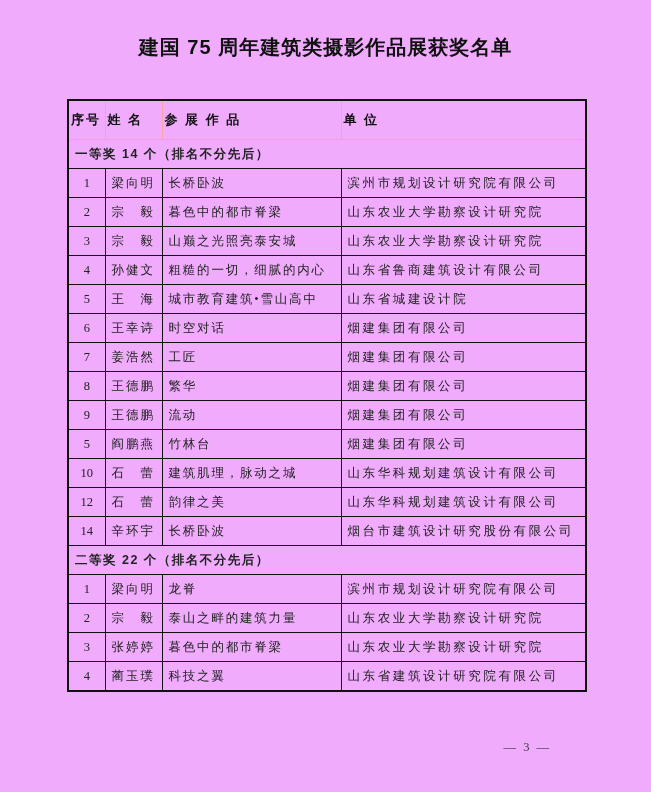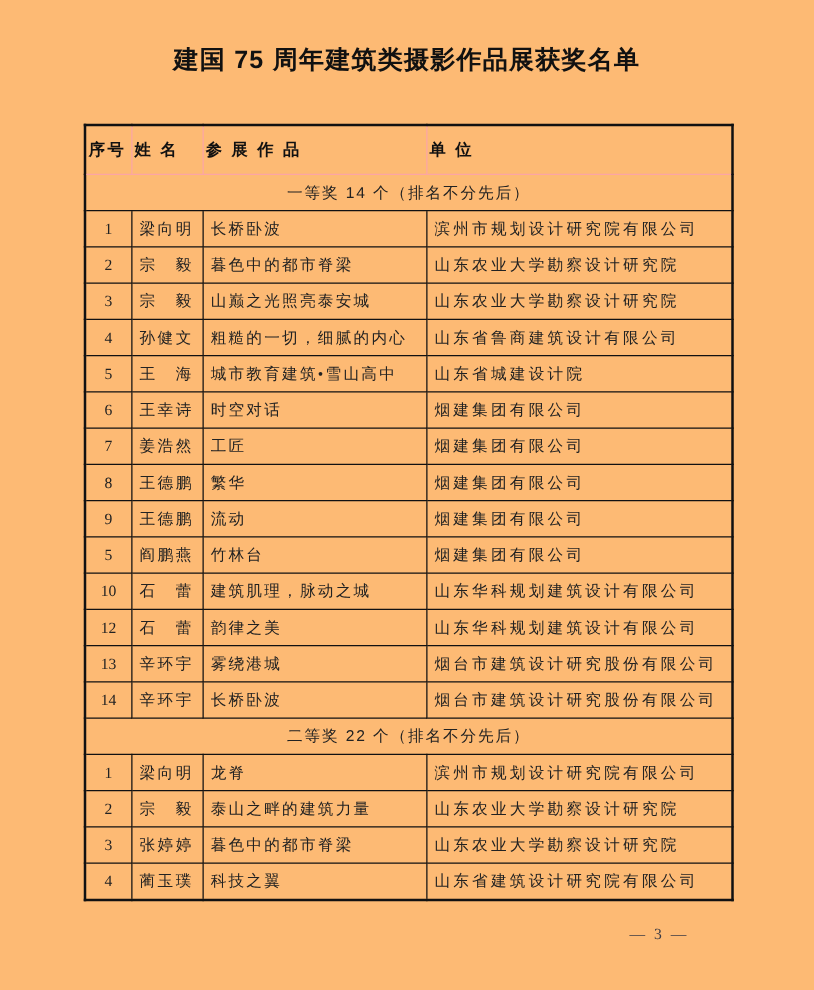--- a/index.html
+++ b/index.html
@@ -4,21 +4,21 @@
 <style>
   html, body {
     margin: 0;
     padding: 0;
     background: #ffffff;
   }
   .page {
     position: relative;
     width: 651px;
     height: 792px;
-    background: #fdba74;
+    background: #f0abfc;
     color: #1c1c1c;
     font-family: "Liberation Serif", "DejaVu Serif", serif;
     overflow: hidden;
   }
   .doc-title {
     position: absolute;
     top: 34px;
     left: 0;
     width: 651px;
     text-align: center;
@@ -56,23 +56,22 @@
   table.awards td {
     border: 1px solid #111111;
     height: 28px;
     font-size: 12.5px;
     padding: 0 6px;
     white-space: nowrap;
     overflow: hidden;
     color: #222222;
   }
   td.section-header {
-    text-align: center;
     font-family: "Liberation Sans", "DejaVu Sans", sans-serif;
-    font-weight: normal;
+    font-weight: bold;
     font-size: 13.5px;
     letter-spacing: 1.5px;
     color: #111111;
   }
   td.col-no {
     text-align: center;
     padding: 0;
     font-size: 12.5px;
     letter-spacing: 0;
   }
@@ -186,26 +185,20 @@
           <td class="col-work">建筑肌理，脉动之城</td>
           <td class="col-org">山东华科规划建筑设计有限公司</td>
         </tr>
         <tr>
           <td class="col-no">12</td>
           <td class="col-name">石　蕾</td>
           <td class="col-work">韵律之美</td>
           <td class="col-org">山东华科规划建筑设计有限公司</td>
         </tr>
         <tr>
-          <td class="col-no">13</td>
-          <td class="col-name">辛环宇</td>
-          <td class="col-work">雾绕港城</td>
-          <td class="col-org">烟台市建筑设计研究股份有限公司</td>
-        </tr>
-        <tr>
           <td class="col-no">14</td>
           <td class="col-name">辛环宇</td>
           <td class="col-work">长桥卧波</td>
           <td class="col-org">烟台市建筑设计研究股份有限公司</td>
         </tr>
         <tr>
           <td colspan="4" class="section-header">二等奖 22 个（排名不分先后）</td>
         </tr>
         <tr>
           <td class="col-no">1</td>

